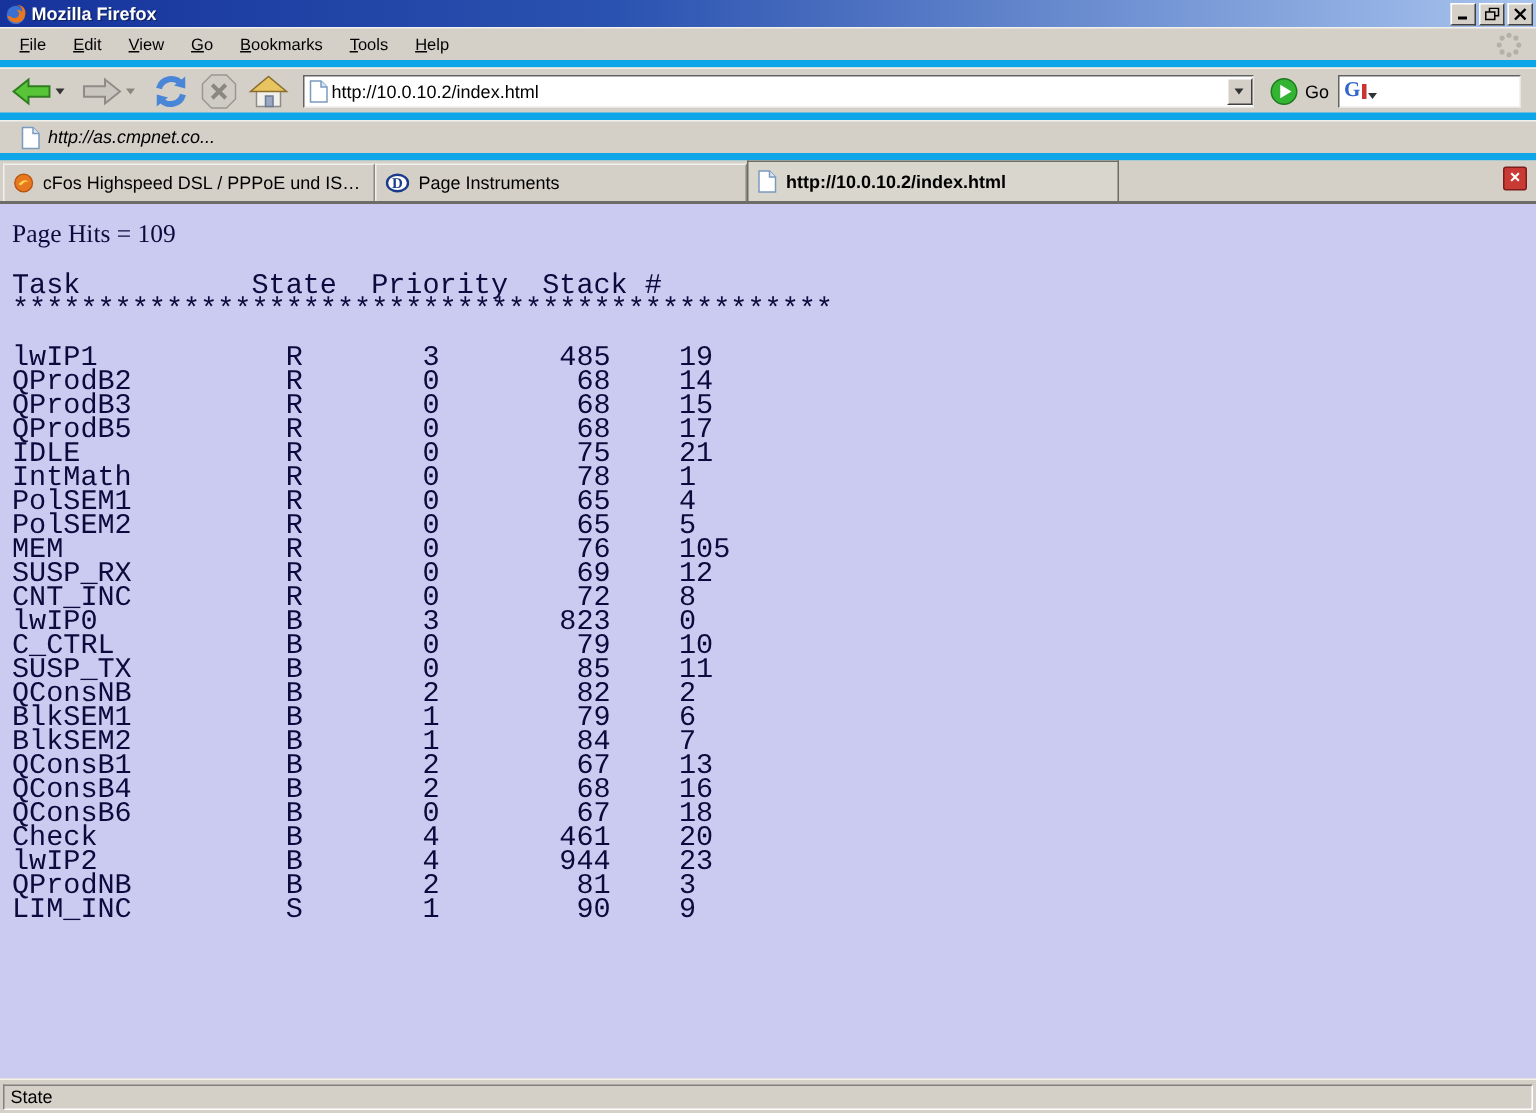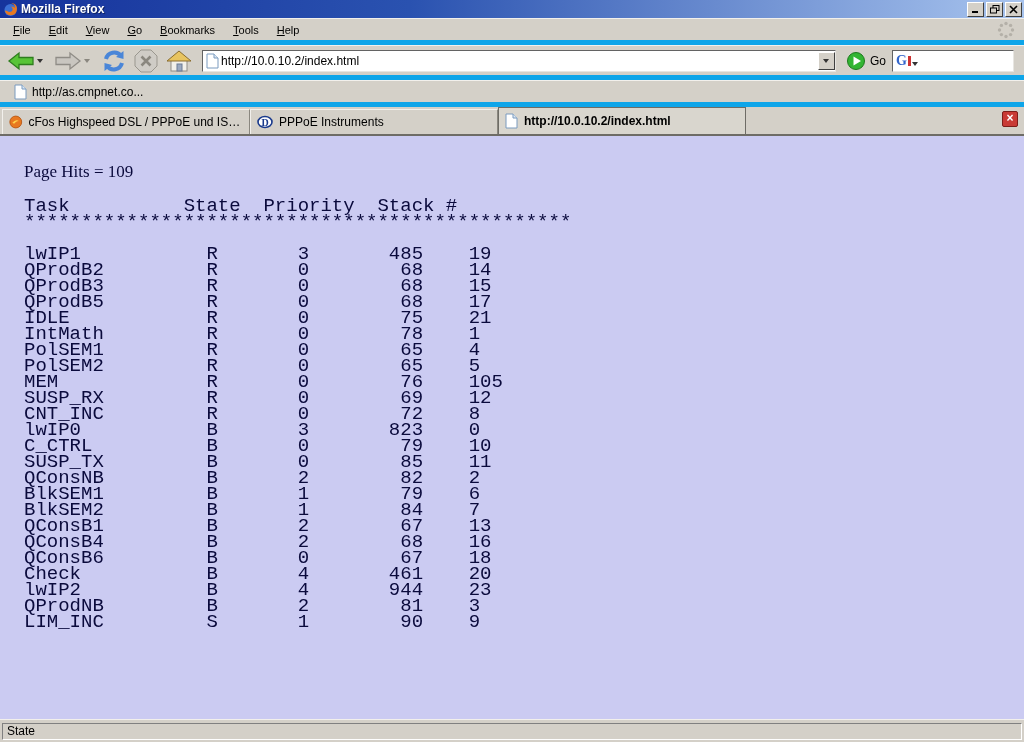--- a/index.html
+++ b/index.html
@@ -57,21 +57,21 @@
     border-color:#636363 #e8e6e2 #e8e6e2 #636363;display:flex;align-items:center;
     padding:0 3px;margin-right:4px;
   }
   .searchbox .g-logo{font-family:"Liberation Serif",serif;font-weight:bold;font-size:14px;
     color:#3366cc;line-height:1;}
   .searchbox .g-red{display:inline-block;width:3px;height:10px;background:#cc3333;margin-left:1px;}
   .searchbox input{flex:1;border:none;outline:none;min-width:10px;background:transparent;
     font-family:"Liberation Sans",sans-serif;font-size:12px;}
   
   .bookmarksbar{height:27px;flex:0 0 27px;display:flex;align-items:center;padding:0 8px;}
-  .bookmark-item{display:flex;align-items:center;padding:2px 6px;}
+  .bookmark-item{display:flex;align-items:flex-start;padding:2px 6px;font-style:italic;}
   .bookmark-item span{margin-left:5px;font-size:12px;}
   
   .tabstrip{
     height:29px;flex:0 0 29px;display:flex;align-items:flex-end;
     background:#d4d0c8;border-bottom:2px solid #6e6c66;padding:0 2px;
   }
   .tab{
     width:248px;height:25px;display:flex;align-items:center;padding:0 6px;
     border-left:1px solid #f2f0ec;border-right:1px solid #8a877f;border-top:1px solid #f2f0ec;
     font-size:12px;white-space:nowrap;overflow:hidden;
@@ -82,21 +82,21 @@
     border:1px solid #6e6c66;border-bottom:none;
   }
   .tabstrip .spacer{flex:1;}
   .tab-close{
     width:16px;height:16px;background:#c93a35;border:1px solid #7d1d19;border-radius:2px;
     color:#fff;font-weight:bold;font-size:12px;line-height:13px;text-align:center;
     margin:0 4px 4px 0;align-self:center;
   }
   
   .content{
-    flex:1;background:#cbcbf2;color:#0a0a3c;overflow:hidden;padding:24px;
+    flex:1;background:#cbcbf2;color:#0a0a3c;overflow:hidden;padding:8px;
   }
   .page-hits{
     font-family:"Liberation Serif",serif;font-size:17px;margin:2px 0 0 0;
   }
   .task-pre{
     font-family:"Liberation Mono","DejaVu Sans Mono",monospace;
     font-size:19px;line-height:16px;margin:16px 0 0 0;white-space:pre;
   }
   
   .statusbar{
@@ -238,21 +238,21 @@
         <circle cx="8" cy="8" r="7" fill="#e87820" stroke="#b4530f"></circle>
         <path d="M4 9 Q8 4 12 7 Q9 6 6 10 Z" fill="#ffd34d"></path>
       </svg>
       <span class="tab-label">cFos Highspeed DSL / PPPoE und ISDN CAP...</span>
     </div>
     <div class="tab">
       <svg width="16" height="16" viewBox="0 0 16 16">
         <ellipse cx="8" cy="8" rx="7" ry="5.5" fill="#fff" stroke="#1a3a8c" stroke-width="1.6"></ellipse>
         <text x="8" y="11.5" font-family="Liberation Serif,serif" font-size="10" font-weight="bold" fill="#1a3a8c" text-anchor="middle">D</text>
       </svg>
-      <span class="tab-label">PPPoE Instruments</span>
+      <span class="tab-label">Page Instruments</span>
     </div>
     <div class="tab active">
       <svg width="13" height="16" viewBox="0 0 13 16">
         <path d="M1 1 L8 1 L12 5 L12 15 L1 15 Z" fill="#fff" stroke="#7a9bbf"></path>
         <path d="M8 1 L8 5 L12 5" fill="#dce8f4" stroke="#7a9bbf"></path>
       </svg>
       <span class="tab-label">http://10.0.10.2/index.html</span>
     </div>
     <div class="spacer"></div>
     <div class="tab-close">×</div>

